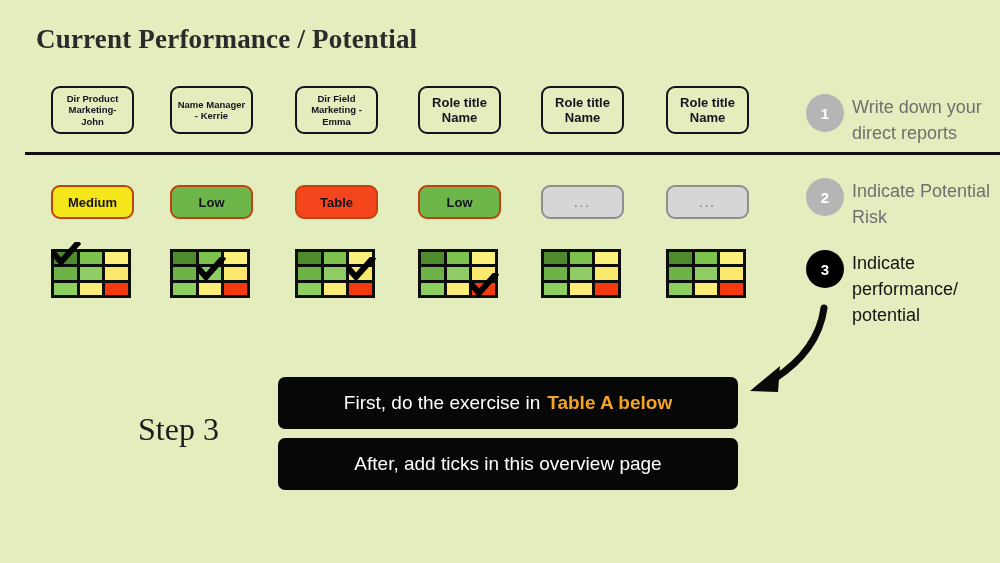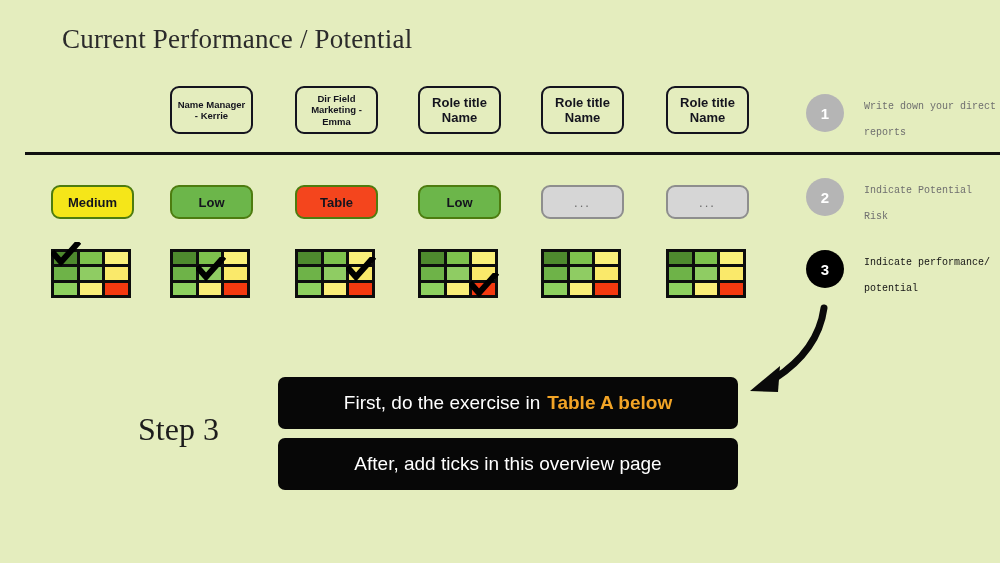--- a/index.html
+++ b/index.html
@@ -16,27 +16,28 @@
   }
   .slide {
     position: relative;
     width: 1000px;
     height: 563px;
   }
 
   
   .title {
     position: absolute;
-    left: 62px;
+    left: 36px;
     top: 24px;
     font-family: "Liberation Serif", serif;
     font-size: 27px;
     color: #2b2b2b;
     letter-spacing: 0.2px;
     white-space: nowrap;
+    font-weight: bold;
   }
 
   
   .divider {
     position: absolute;
     left: 25px;
     top: 152px;
     width: 975px;
     height: 3px;
     background: #111111;
@@ -68,21 +69,21 @@
   }
   .name-box.small { font-size: 9.5px; font-weight: bold; }
   .name-box.big   { font-size: 13px;  font-weight: bold; }
 
   
   .pill {
     position: absolute;
     top: 185px;
     width: 83px;
     height: 34px;
-    border: 2px solid #4d7c0f;
+    border: 2px solid #c2410c;
     border-radius: 9px;
     display: flex;
     align-items: center;
     justify-content: center;
     box-sizing: border-box;
     font-size: 13px;
     font-weight: bold;
     color: #14141e;
   }
   .pill.empty {
@@ -141,26 +142,25 @@
     justify-content: center;
     font-size: 15px;
     font-weight: bold;
     flex: 0 0 auto;
   }
   .step-circle.active {
     background: #000000;
     color: #ffffff;
   }
   .step-text {
-    margin-left: 20px;
-    font-size: 10px;
+    margin-left: 8px;
+    font-size: 18px;
     color: #6f6f6f;
     line-height: 26px;
     max-width: 150px;
-    font-family: Liberation Mono, monospace;
   }
   .step-text.active { color: #141414; }
 
   
   .arrow {
     position: absolute;
     left: 740px;
     top: 295px;
     width: 120px;
     height: 110px;
@@ -200,20 +200,21 @@
 </style>
 </head>
 <body>
 
 <div class="slide">
 
   <div class="title">Current Performance / Potential</div>
 
   <div class="divider"></div>
 
+  <div class="name-box small col-0">Dir Product Marketing- John</div>
   <div class="name-box small col-1">Name Manager - Kerrie</div>
   <div class="name-box small col-2">Dir Field Marketing - Emma</div>
   <div class="name-box big col-3">Role title Name</div>
   <div class="name-box big col-4">Role title Name</div>
   <div class="name-box big col-5">Role title Name</div>
 
   <div class="pill col-0" style="background: rgb(245, 230, 25);">Medium</div>
   <div class="pill col-1" style="background: rgb(108, 182, 74);">Low</div>
   <div class="pill col-2" style="background: rgb(244, 69, 29);">Table</div>
   <div class="pill col-3" style="background: rgb(108, 182, 74);">Low</div>

